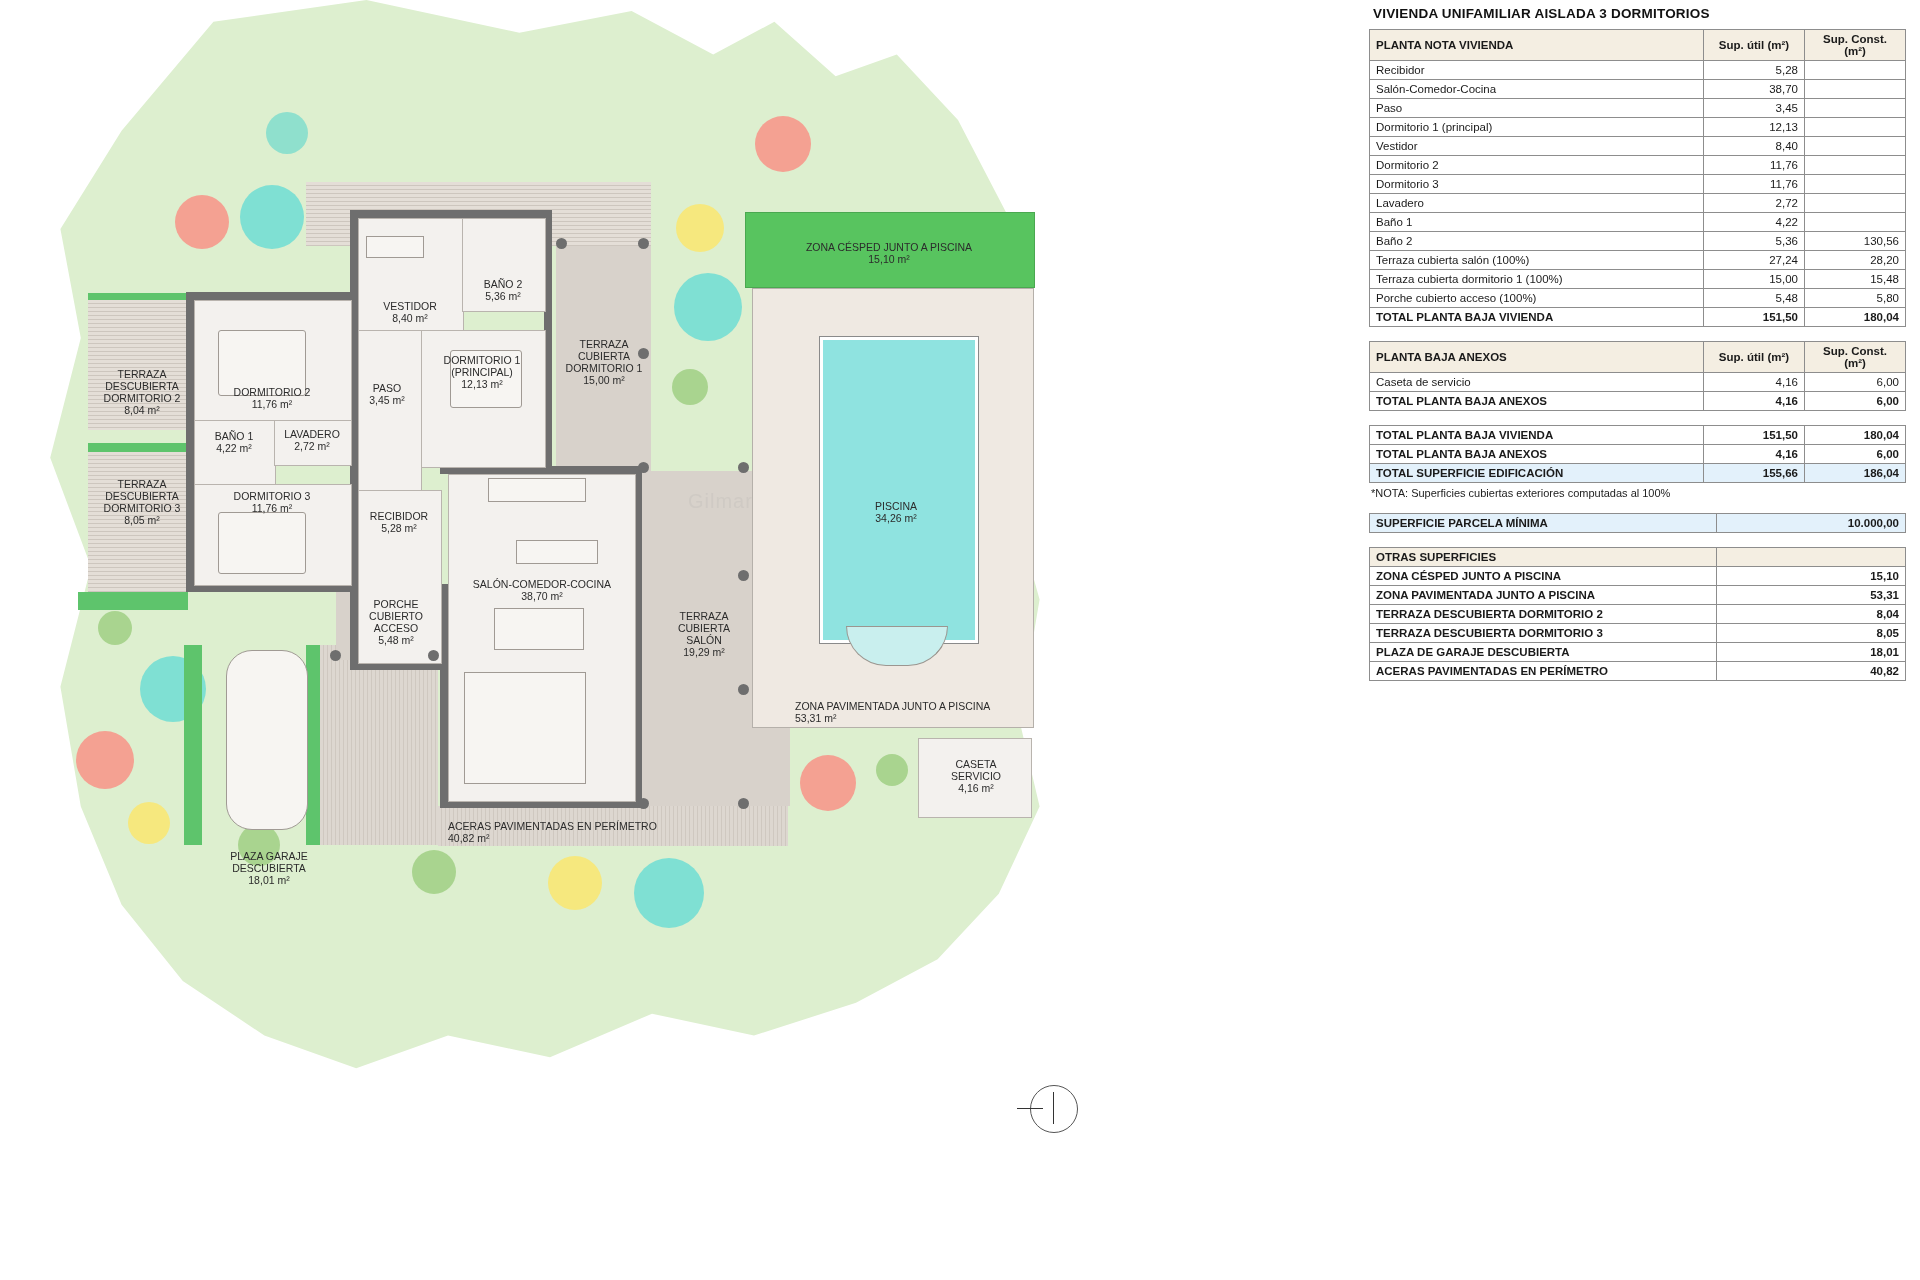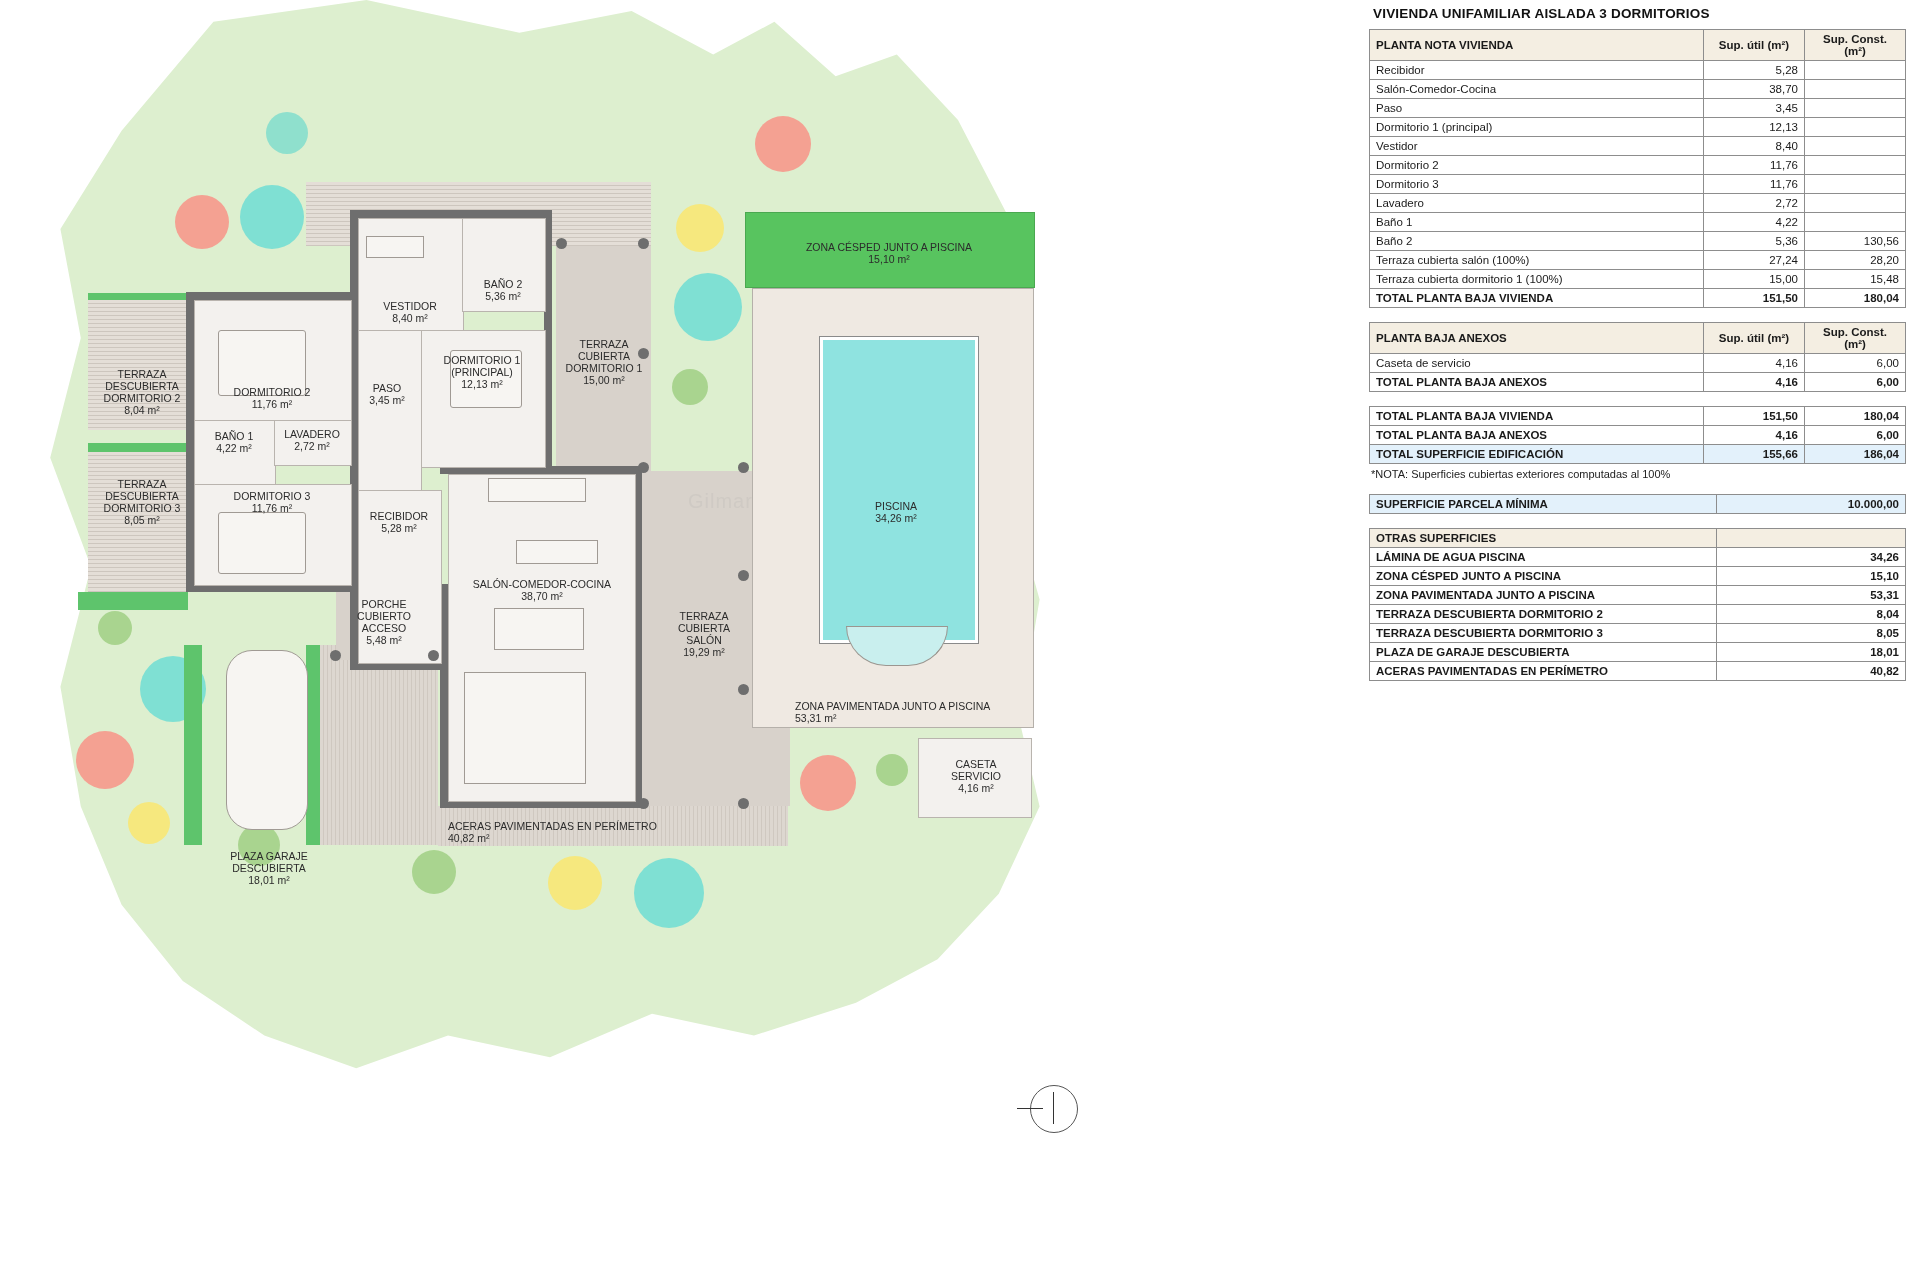--- a/index.html
+++ b/index.html
@@ -193,21 +193,21 @@
       <span>15,00 m²</span>
     </div>
     <div class="roomlbl" style="left:356px;top:510px;width:86px;">
       <span>RECIBIDOR</span><br>
       <span>5,28 m²</span>
     </div>
     <div class="roomlbl" style="left:452px;top:578px;width:180px;">
       <span>SALÓN-COMEDOR-COCINA</span><br>
       <span>38,70 m²</span>
     </div>
-    <div class="roomlbl" style="left:336px;top:598px;width:96px;">
+    <div class="roomlbl" style="left:348px;top:598px;width:96px;">
       <span style="white-space:pre-line;">PORCHE
 CUBIERTO
 ACCESO</span><br>
       <span>5,48 m²</span>
     </div>
     <div class="roomlbl" style="left:648px;top:610px;width:112px;">
       <span style="white-space:pre-line;">TERRAZA
 CUBIERTA
 SALÓN</span><br>
       <span>19,29 m²</span>
@@ -307,20 +307,25 @@
           </tr>
       <tr>
             <td>Terraza cubierta salón (100%)</td>
             <td class="num">27,24</td>
             <td class="num">28,20</td>
           </tr>
       <tr>
             <td>Terraza cubierta dormitorio 1 (100%)</td>
             <td class="num">15,00</td>
             <td class="num">15,48</td>
+          </tr>
+      <tr>
+            <td>Porche cubierto acceso (100%)</td>
+            <td class="num">5,48</td>
+            <td class="num">5,80</td>
           </tr>
       <tr class="tot">
             <td>TOTAL PLANTA BAJA VIVIENDA</td>
             <td class="num">151,50</td>
             <td class="num">180,04</td>
           </tr>
     </tbody>
       </table>
 
     <div class="spacer"></div>
@@ -381,24 +386,20 @@
 
     <div class="spacer"></div>
 
     <table>
       <tbody>
           <tr class="hdr">
         <td class="l">OTRAS SUPERFICIES</td>
         <td class="num" style="width:176px;"></td>
       </tr>
       <tr class="tot">
-            <td>LÁMINA DE AGUA PISCINA</td>
-            <td class="num">34,26</td>
-          </tr>
-      <tr class="tot">
             <td>ZONA CÉSPED JUNTO A PISCINA</td>
             <td class="num">15,10</td>
           </tr>
       <tr class="tot">
             <td>ZONA PAVIMENTADA JUNTO A PISCINA</td>
             <td class="num">53,31</td>
           </tr>
       <tr class="tot">
             <td>TERRAZA DESCUBIERTA DORMITORIO 2</td>
             <td class="num">8,04</td>

